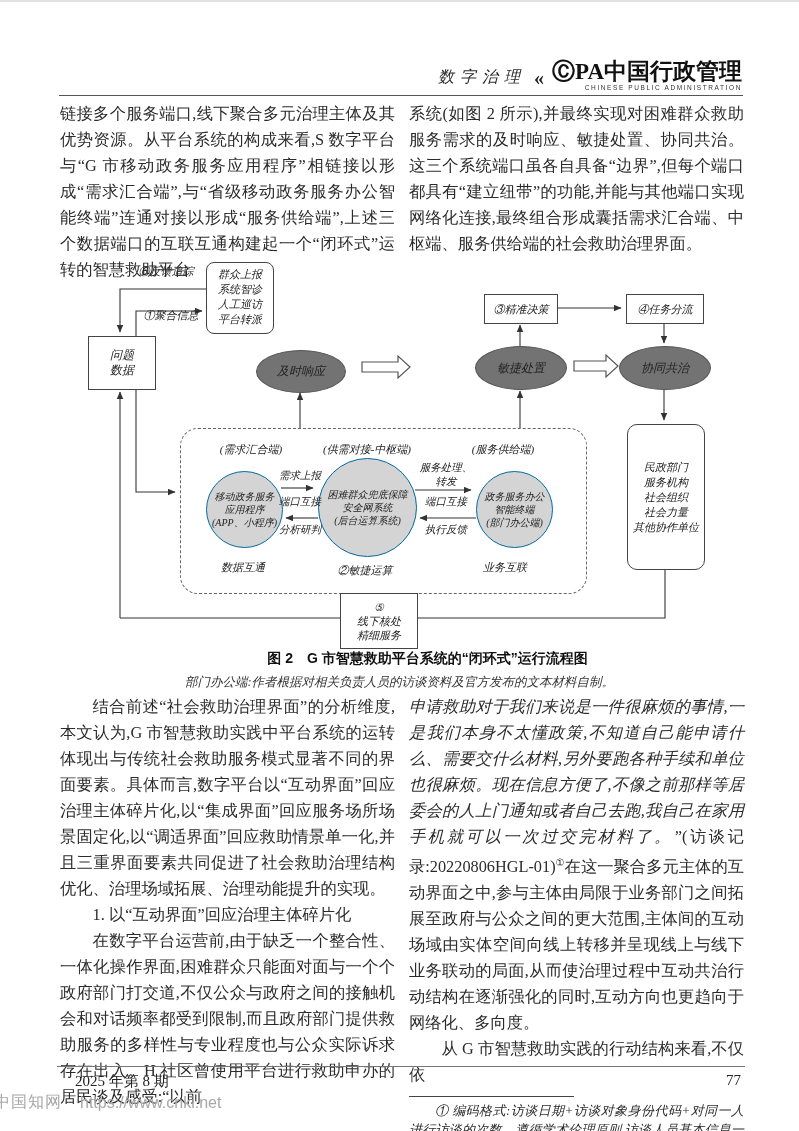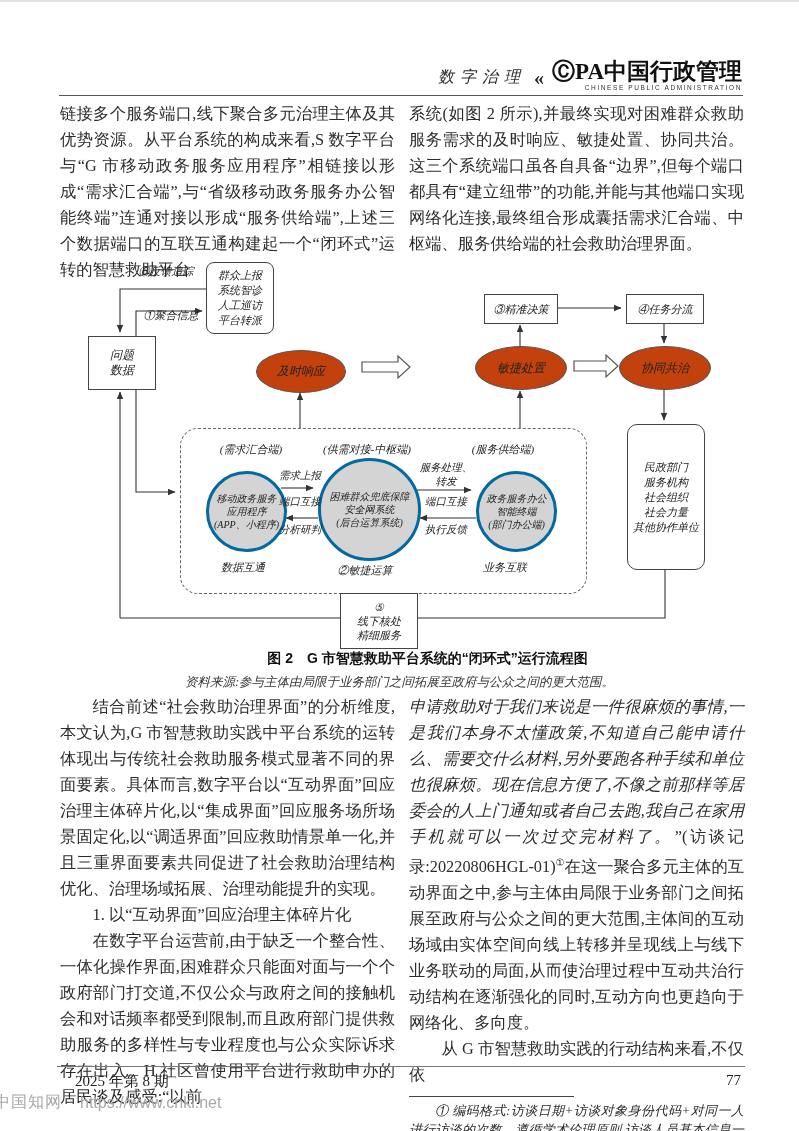--- a/index.html
+++ b/index.html
@@ -29,23 +29,23 @@
   .fnrule{border-top:1px solid #444;width:165px;margin:8px 0 4px 0;}
   .footnote{font-size:13px;line-height:19px;font-style:italic;text-align:justify;}
   
   .diagram{top:262px;left:0;width:799px;height:392px;}
   .diagram svg{position:absolute;top:0;left:0;}
   .dlabel{position:absolute;font-size:11px;font-style:italic;color:#222;line-height:14px;white-space:pre-line;text-align:center;}
   .dbox{position:absolute;border:1px solid #444;background:#fff;font-size:11px;font-style:italic;
         display:flex;align-items:center;justify-content:center;text-align:center;line-height:15px;white-space:pre-line;color:#222;}
   .round8{border-radius:8px;}
   .round10{border-radius:10px;}
-  .ell{position:absolute;border:1px solid #555;background:#c2410c;border-radius:50%;
+  .ell{position:absolute;border:1px solid #555;background:#737373;border-radius:50%;
        display:flex;align-items:center;justify-content:center;font-size:12px;font-style:italic;color:#222;}
-  .circ{position:absolute;border:3px solid #0369a1;background:#d4d4d4;border-radius:50%;
+  .circ{position:absolute;border:1px solid #0369a1;background:#d4d4d4;border-radius:50%;
         display:flex;align-items:center;justify-content:center;font-size:10px;font-style:italic;
         text-align:center;line-height:13px;white-space:pre-line;color:#222;}
   .dashedbox{position:absolute;border:1.2px dashed #666;border-radius:18px;background:transparent;}
   .caption{top:650px;left:0;width:799px;text-align:center;font-family:"Liberation Sans","DejaVu Sans",sans-serif;
            font-weight:bold;font-size:14px;color:#111;padding-left:28px;}
   .fig-source{top:674px;left:0;width:799px;text-align:center;font-size:12.5px;font-style:italic;color:#333;}
   
   .footer-rule{top:1066px;left:57px;right:54px;border-top:1px solid #777;}
   .footer{top:1072px;left:75px;right:58px;display:flex;justify-content:space-between;font-size:15px;color:#222;}
   .watermark{top:1092px;left:-6px;font-size:16px;color:#a7a7a7;display:flex;gap:18px;align-items:center;}
@@ -101,21 +101,21 @@
       <path d="M415,228 L471,228" marker-end="url(#ah)"></path>
       <path d="M476,256 L420,256" marker-end="url(#ah)"></path>
     </g>
     <g stroke="#555" stroke-width="1.2" fill="#ffffff">
       <path d="M362,100 L398,100 L398,94 L410,105 L398,116 L398,110 L362,110 Z"></path>
       <path d="M574,99 L606,99 L606,93 L618,104 L606,115 L606,109 L574,109 Z"></path>
     </g>
   </svg>
 
   <div class="dlabel" style="left:126px;top:2px;width:80px;">⑥反馈追踪</div>
-  <div class="dbox round8" style="left:206px;top:0px;width:66px;height:70px;">群众上报
+  <div class="dbox round8" style="left:206px;top:0px;width:66px;height:70px;font-family:Liberation Mono, monospace;">群众上报
 系统智诊
 人工巡访
 平台转派</div>
   <div class="dlabel" style="left:138px;top:46px;width:66px;">①聚合信息</div>
   <div class="dbox" style="left:88px;top:74px;width:66px;height:52px;font-size:12px;">问题
 数据</div>
 
   <div class="ell" style="left:256px;top:88px;width:88px;height:41px;">及时响应</div>
   <div class="dbox" style="left:484px;top:32px;width:72px;height:28px;">③精准决策</div>
   <div class="dbox" style="left:626px;top:32px;width:76px;height:28px;">④任务分流</div>
@@ -153,21 +153,21 @@
   <div class="dlabel" style="left:210px;top:298px;width:66px;">数据互通</div>
   <div class="dlabel" style="left:322px;top:301px;width:86px;">②敏捷运算</div>
   <div class="dlabel" style="left:472px;top:298px;width:66px;">业务互联</div>
 
   <div class="dbox" style="left:340px;top:331px;width:76px;height:54px;line-height:14px;">⑤
 线下核处
 精细服务</div>
 </div>
 
 <div class="abs caption">图 2　G 市智慧救助平台系统的“闭环式”运行流程图</div>
-<div class="abs fig-source">资料来源:参与主体由局限于业务部门之间拓展至政府与公众之间的更大范围。</div>
+<div class="abs fig-source">部门办公端:作者根据对相关负责人员的访谈资料及官方发布的文本材料自制。</div>
 
 <div class="abs cols bot-cols">
   <div class="col">
     <p class="indent">结合前述“社会救助治理界面”的分析维度,本文认为,G 市智慧救助实践中平台系统的运转体现出与传统社会救助服务模式显著不同的界面要素。具体而言,数字平台以“互动界面”回应治理主体碎片化,以“集成界面”回应服务场所场景固定化,以“调适界面”回应救助情景单一化,并且三重界面要素共同促进了社会救助治理结构优化、治理场域拓展、治理动能提升的实现。</p>
     <p class="indent">1. 以“互动界面”回应治理主体碎片化</p>
     <p class="indent">在数字平台运营前,由于缺乏一个整合性、一体化操作界面,困难群众只能面对面与一个个政府部门打交道,不仅公众与政府之间的接触机会和对话频率都受到限制,而且政府部门提供救助服务的多样性与专业程度也与公众实际诉求存在出入。H 社区曾使用平台进行救助申办的居民谈及感受:“以前</p>
   </div>
   <div class="col">
     <p><span class="quote">申请救助对于我们来说是一件很麻烦的事情,一是我们本身不太懂政策,不知道自己能申请什么、需要交什么材料,另外要跑各种手续和单位也很麻烦。现在信息方便了,不像之前那样等居委会的人上门通知或者自己去跑,我自己在家用手机就可以一次过交完材料了。”</span><span>(访谈记录:20220806HGL-01)</span><sup>①</sup><span>在这一聚合多元主体的互动界面之中,参与主体由局限于业务部门之间拓展至政府与公众之间的更大范围,主体间的互动场域由实体空间向线上转移并呈现线上与线下业务联动的局面,从而使治理过程中互动共治行动结构在逐渐强化的同时,互动方向也更趋向于网络化、多向度。</span></p>
     <p class="indent">从 G 市智慧救助实践的行动结构来看,不仅依</p>

